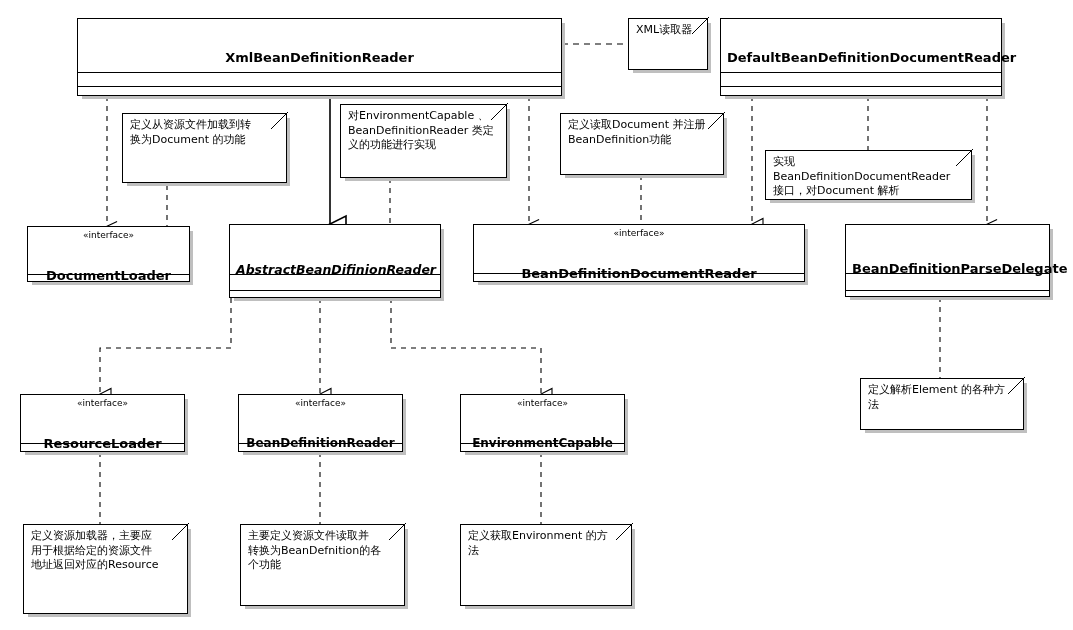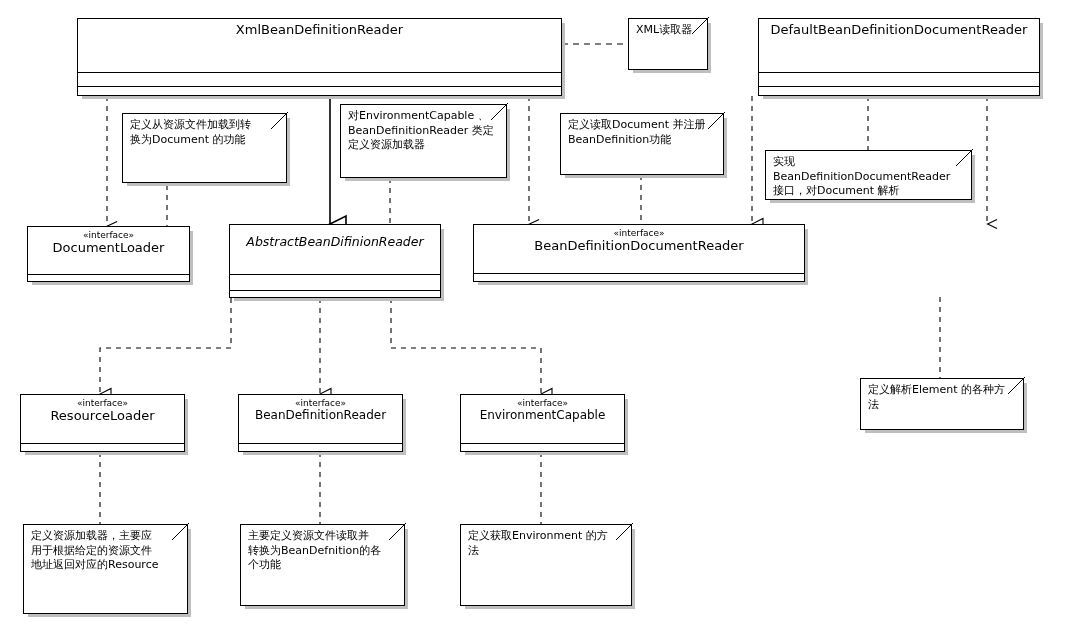--- a/index.html
+++ b/index.html
@@ -42,23 +42,24 @@
   .umlclass .stereo {
     display: block;
     font-size: 9px;
     letter-spacing: 0px;
     color: #000;
     margin-bottom: 0px;
   }
   .umlclass .cname {
     display: block;
     font-size: 13px;
-    font-weight: normal;
+    font-weight: bold;
     color: #000;
     white-space: nowrap;
+    margin-top: 28px;
   }
   .umlclass .cname.abstract {
     font-style: italic;
   }
   .umlclass .compartment {
     border-bottom: 1px solid #000000;
     height: 13px;
   }
   .umlclass .compartment.last {
     border-bottom: none;
@@ -176,21 +177,21 @@
   </svg>
 
   <div class="umlclass" style="left:77px;top:18px;width:485px;height:78px;">
     <div class="hdr" style="height:44px;">
       <span class="cname">XmlBeanDefinitionReader</span>
     </div>
     <div class="compartment"></div>
     <div class="compartment last"></div>
   </div>
 
-  <div class="umlclass" style="left:758px;top:18px;width:282px;height:78px;">
+  <div class="umlclass" style="left:720px;top:18px;width:282px;height:78px;">
     <div class="hdr" style="height:44px;">
       <span class="cname">DefaultBeanDefinitionDocumentReader</span>
     </div>
     <div class="compartment"></div>
     <div class="compartment last"></div>
   </div>
 
   <div class="umlclass" style="left:27px;top:226px;width:163px;height:56px;">
     <div class="hdr" style="height:38px;">
       <span class="stereo">«interface»</span>
@@ -208,20 +209,27 @@
   </div>
 
   <div class="umlclass" style="left:473px;top:224px;width:332px;height:58px;">
     <div class="hdr" style="height:39px;">
       <span class="stereo">«interface»</span>
       <span class="cname">BeanDefinitionDocumentReader</span>
     </div>
     <div class="compartment last" style="height:18px;"></div>
   </div>
 
+  <div class="umlclass" style="left:845px;top:224px;width:205px;height:73px;">
+    <div class="hdr" style="height:39px;">
+      <span class="cname" style="padding-top:5px;">BeanDefinitionParseDelegate</span>
+    </div>
+    <div class="compartment" style="height:16px;"></div>
+    <div class="compartment last" style="height:16px;"></div>
+  </div>
 
   <div class="umlclass" style="left:20px;top:394px;width:165px;height:58px;">
     <div class="hdr" style="height:39px;">
       <span class="stereo">«interface»</span>
       <span class="cname">ResourceLoader</span>
     </div>
     <div class="compartment last" style="height:18px;"></div>
   </div>
 
   <div class="umlclass" style="left:238px;top:394px;width:165px;height:58px;">
@@ -251,21 +259,21 @@
     <div class="foldline"></div>
     <div class="txt">定义从资源文件加载到转
 换为Document 的功能</div>
   </div>
 
   <div class="note" style="left:340px;top:104px;width:167px;height:74px;">
     <div class="notebody"></div>
     <div class="foldline"></div>
     <div class="txt">对EnvironmentCapable 、
 BeanDefinitionReader 类定
-定义资源加载器</div>
+义的功能进行实现</div>
   </div>
 
   <div class="note" style="left:560px;top:113px;width:164px;height:62px;">
     <div class="notebody"></div>
     <div class="foldline"></div>
     <div class="txt">定义读取Document 并注册
 BeanDefinition功能</div>
   </div>
 
   <div class="note" style="left:765px;top:150px;width:207px;height:50px;">

